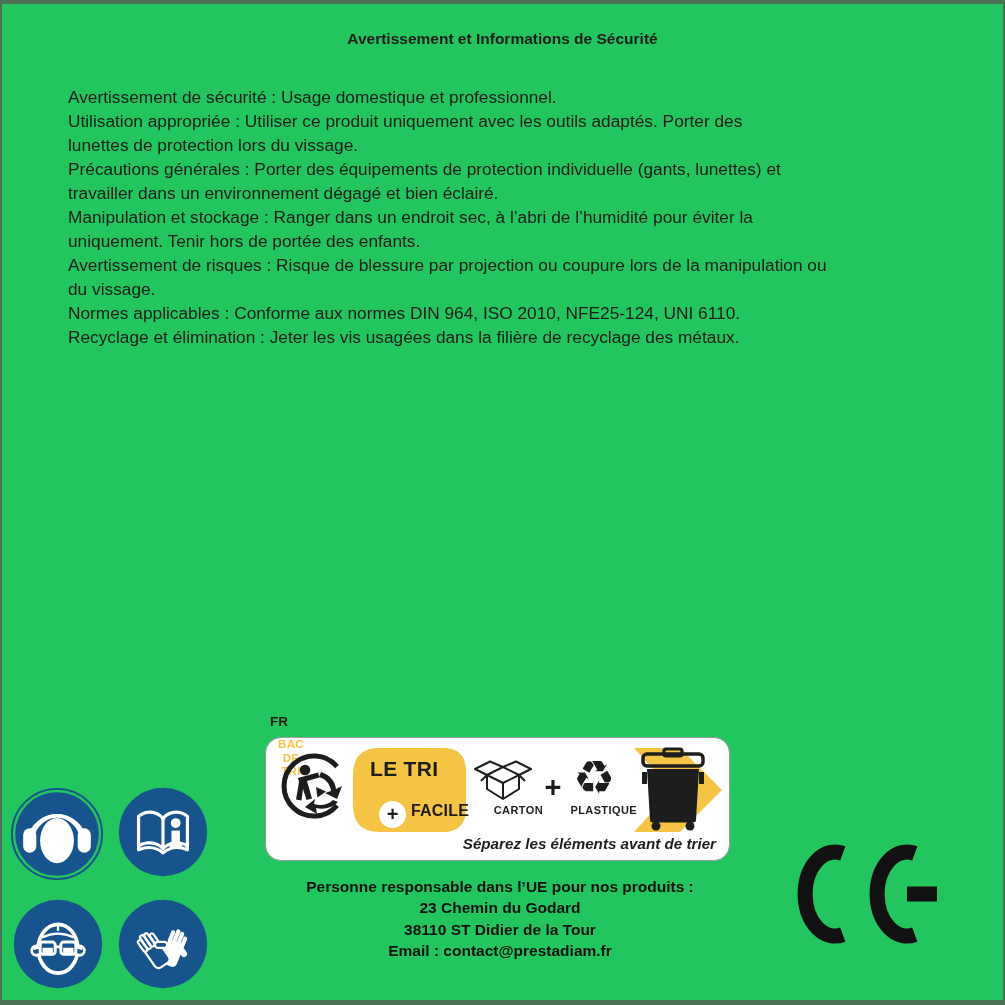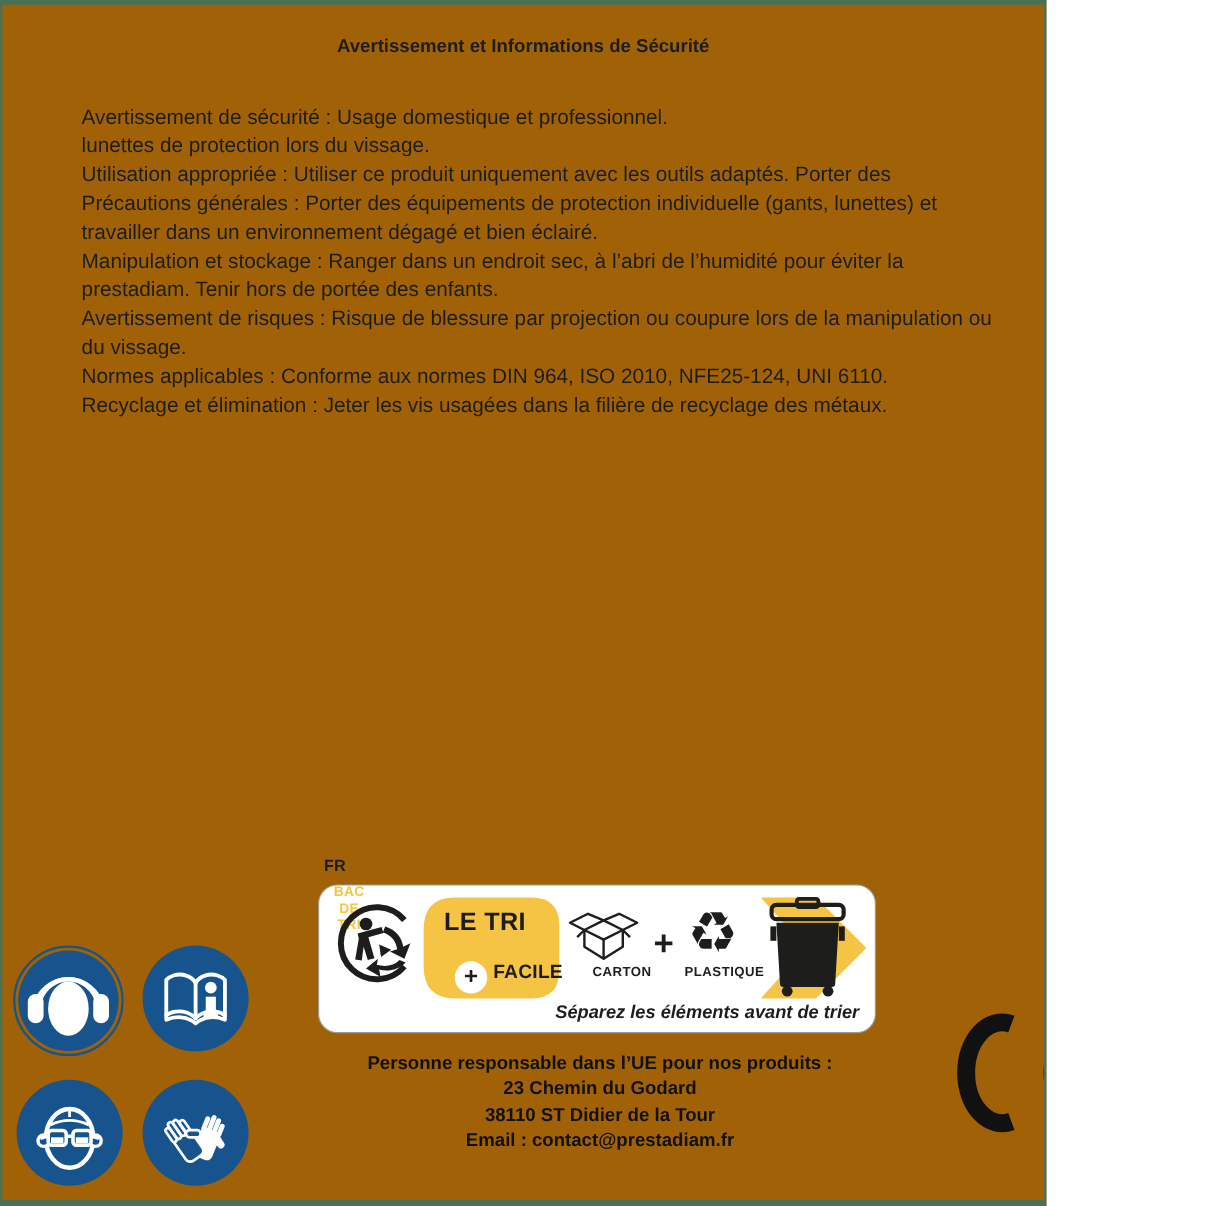--- a/index.html
+++ b/index.html
@@ -1,18 +1,18 @@
 <!DOCTYPE html>
 <html><head>
 <meta charset="utf-8">
 <style>
   html,body{margin:0;padding:0;background:#fff;}
   .page{
-    position:relative;width:872px;height:1005px;box-sizing:border-box;
-    background:#a16207;border:solid #4b7154;border-width:4px 2px 5px 2px;
+    position:relative;width:1005px;height:1005px;box-sizing:border-box;
+    background:#22c55e;border:solid #4b7154;border-width:4px 2px 5px 2px;
     font-family:"Liberation Sans",sans-serif;color:#1d1d1d;overflow:hidden;
   }
   .abs{position:absolute;}
   .title{top:25px;left:0;width:100%;text-align:center;font-weight:bold;font-size:15.5px;line-height:20px;}
   .body-text{top:81px;left:66px;width:910px;font-size:17.3px;line-height:24px;}
   .body-text div{white-space:nowrap;}
 
   
   .sicon{width:94px;height:94px;}
 
@@ -37,26 +37,26 @@
 </style>
 </head>
 <body>
 
 <div class="page">
 
   <div class="abs title">Avertissement et Informations de Sécurité</div>
 
   <div class="abs body-text">
     <div>Avertissement de sécurité : Usage domestique et professionnel.</div>
+    <div>Utilisation appropriée : Utiliser ce produit uniquement avec les outils adaptés. Porter des</div>
     <div>lunettes de protection lors du vissage.</div>
-    <div>Utilisation appropriée : Utiliser ce produit uniquement avec les outils adaptés. Porter des</div>
     <div>Précautions générales : Porter des équipements de protection individuelle (gants, lunettes) et</div>
     <div>travailler dans un environnement dégagé et bien éclairé.</div>
     <div>Manipulation et stockage : Ranger dans un endroit sec, à l’abri de l’humidité pour éviter la</div>
-    <div>prestadiam. Tenir hors de portée des enfants.</div>
+    <div>uniquement. Tenir hors de portée des enfants.</div>
     <div>Avertissement de risques : Risque de blessure par projection ou coupure lors de la manipulation ou</div>
     <div>du vissage.</div>
     <div>Normes applicables : Conforme aux normes DIN 964, ISO 2010, NFE25-124, UNI 6110.</div>
     <div>Recyclage et élimination : Jeter les vis usagées dans la filière de recyclage des métaux.</div>
   </div>
 
   <svg class="abs sicon" style="left:8px;top:783px" viewBox="0 0 100 100">
     <circle cx="50" cy="50" r="48" fill="none" stroke="#17538d" stroke-width="2"></circle>
     <circle cx="50" cy="50" r="44.5" fill="#17538d"></circle>
     <ellipse cx="50" cy="57" rx="18" ry="24" fill="#fff"></ellipse>

